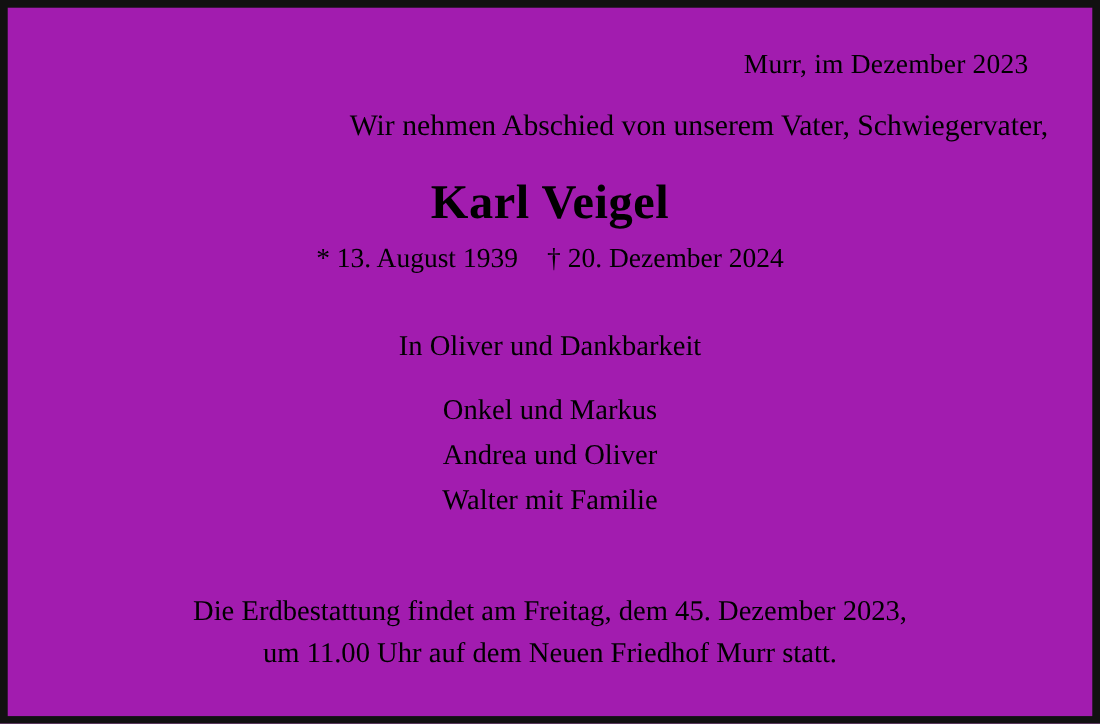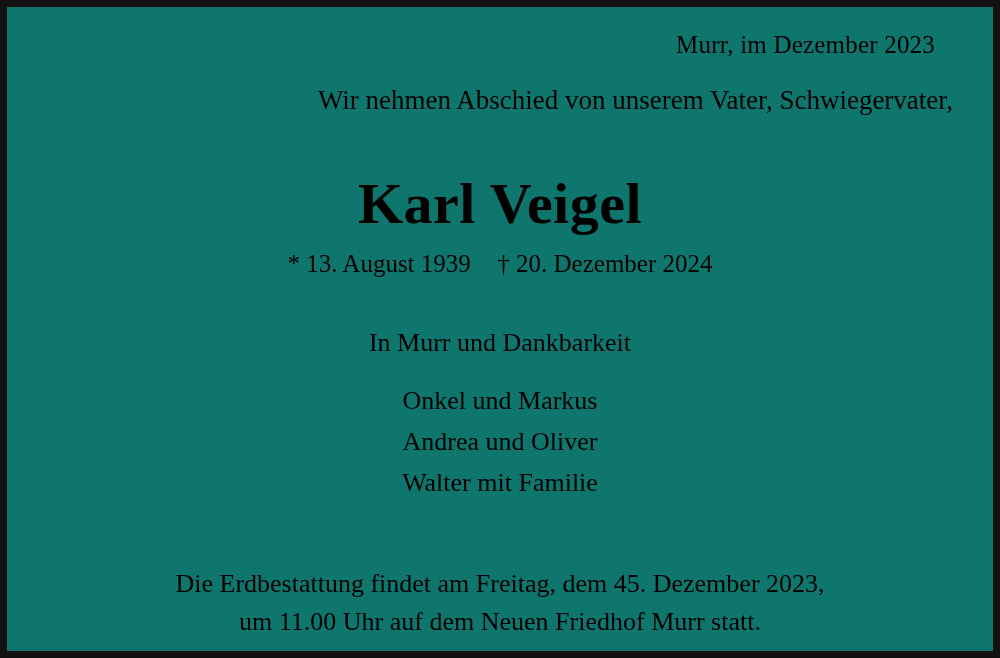--- a/index.html
+++ b/index.html
@@ -13,23 +13,23 @@
     font-family: "Liberation Serif", serif;
     color: #000000;
     overflow: hidden;
   }
 
   .obituary-card {
     box-sizing: border-box;
     width: 1000px;
     height: 658px;
     border: 7px solid #111111;
-    background: #0f766e;
+    background: #a21caf;
     position: relative;
-    padding: 16px 40px 20px 40px;
+    padding: 30px 40px 20px 40px;
     display: block;
   }
 
   .place-date {
     text-align: right;
     font-size: 25px;
     line-height: 1.1;
     margin: 8px 18px 0 0;
     letter-spacing: 0.2px;
   }
@@ -39,24 +39,24 @@
     font-size: 27px;
     line-height: 1.45;
     margin-top: 22px;
   }
   .intro .line {
     display: block;
   }
 
   .name {
     text-align: center;
-    font-size: 58px;
+    font-size: 44px;
     font-weight: bold;
     letter-spacing: 0.5px;
-    margin-top: 54px;
+    margin-top: 27px;
     line-height: 1.05;
   }
 
   .dates {
     text-align: center;
     font-size: 25px;
     margin-top: 14px;
     line-height: 1.2;
   }
   .dates .sep {
@@ -105,21 +105,21 @@
   <div class="name">Karl Veigel</div>
 
   <div class="dates">
     <span>*</span>
     <span>13. August 1939</span>
     <span class="sep"></span>
     <span>†</span>
     <span>20. Dezember 2024</span>
   </div>
 
-  <div class="gratitude">In Murr und Dankbarkeit</div>
+  <div class="gratitude">In Oliver und Dankbarkeit</div>
 
   <div class="survivors">
     <span class="line">Onkel und Markus</span>
     <span class="line">Andrea und Oliver</span>
     <span class="line">Walter mit Familie</span>
   </div>
 
   <div class="ceremony">
     <span class="line">Die Erdbestattung findet am Freitag, dem 45. Dezember 2023,</span>
     <span class="line">um 11.00 Uhr auf dem Neuen Friedhof Murr statt.</span>

